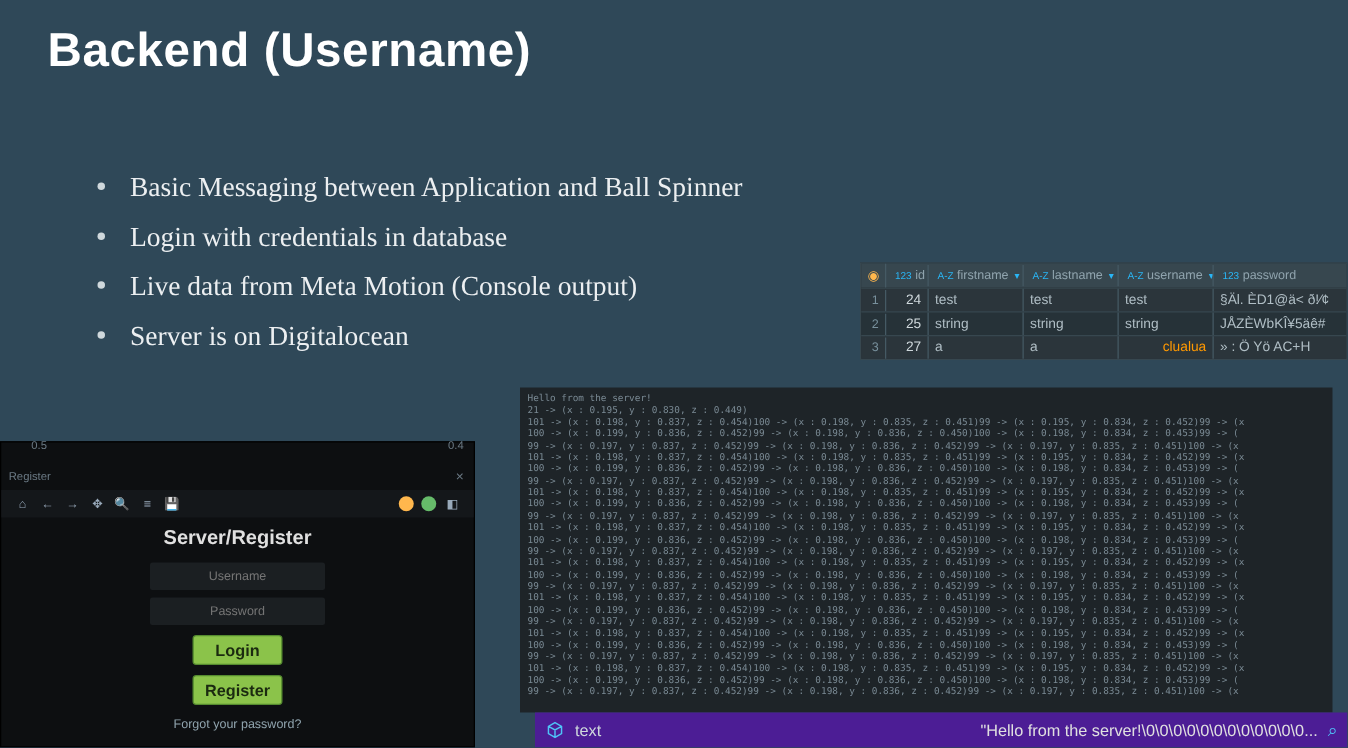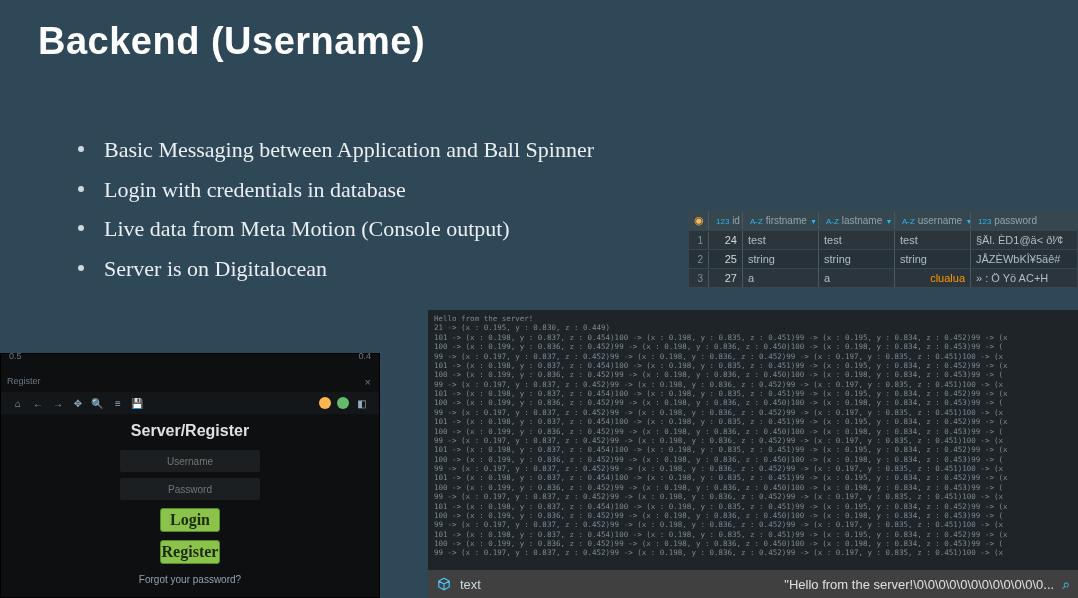--- a/index.html
+++ b/index.html
@@ -77,21 +77,21 @@
   .db-row.alt { background: #263238; }
   .db-row .idx { color: #78909c; text-align: right; font-size: 10px; }
   .db-row .num { text-align: right; color: #cfd8dc; }
   .db-row .hl { color: #ff9800; text-align: right; }
   .db-row .str { color: #b0bec5; }
 
   
   .console {
     position: absolute;
     top: 310px;
-    right: 0;
+    right: 12px;
     width: 650px;
     height: 260px;
     background: #1e2428;
     font-family: "Menlo", "Consolas", monospace;
     font-size: 7.5px;
     line-height: 1.25;
     color: #7a8a94;
     padding: 4px 6px;
     overflow: hidden;
     white-space: pre;
@@ -105,21 +105,21 @@
     width: 380px;
     height: 245px;
     background: #0d0f11;
     font-family: Arial, sans-serif;
     color: #b0bec5;
     border: 1px solid #000;
   }
   .login-panel .chart-fragment {
     position: absolute;
     top: -3px;
-    left: 0;
+    left: 16px;
     right: 0;
     height: 22px;
     font-size: 9px;
     color: #6b7a85;
     display: flex;
     justify-content: space-between;
     padding: 0 8px;
     pointer-events: none;
   }
   .login-panel .win-title {
@@ -188,46 +188,45 @@
     background: #1b1f22;
     border: none;
     text-align: center;
     color: #9ab;
     font-size: 10px;
     border-radius: 2px;
   }
   .login-panel .btn {
     display: block;
     margin: 8px auto 0;
-    width: 60px;
+    width: 72px;
     height: 24px;
     background: #8bc34a;
     border: 1px solid #558b2f;
     border-radius: 3px;
     color: #1b2a10;
-    font-size: 16px;
+    font-size: 13px;
     font-weight: 600;
     cursor: pointer;
-    font-family: Liberation Serif, serif;
   }
   .login-panel .forgot {
     margin-top: 10px;
     font-size: 10px;
     color: #90a4ae;
     cursor: pointer;
   }
 
   
   .status-bar {
     position: absolute;
     bottom: 0;
     right: 0;
     width: 650px;
     height: 28px;
-    background: #404040;
+    background: #4c1d95;
     display: flex;
     align-items: center;
     font-family: Arial, sans-serif;
     font-size: 13px;
     color: #cfd8dc;
     padding: 0 8px;
     gap: 8px;
   }
   .status-bar .cube-icon {
     width: 16px; height: 16px;

